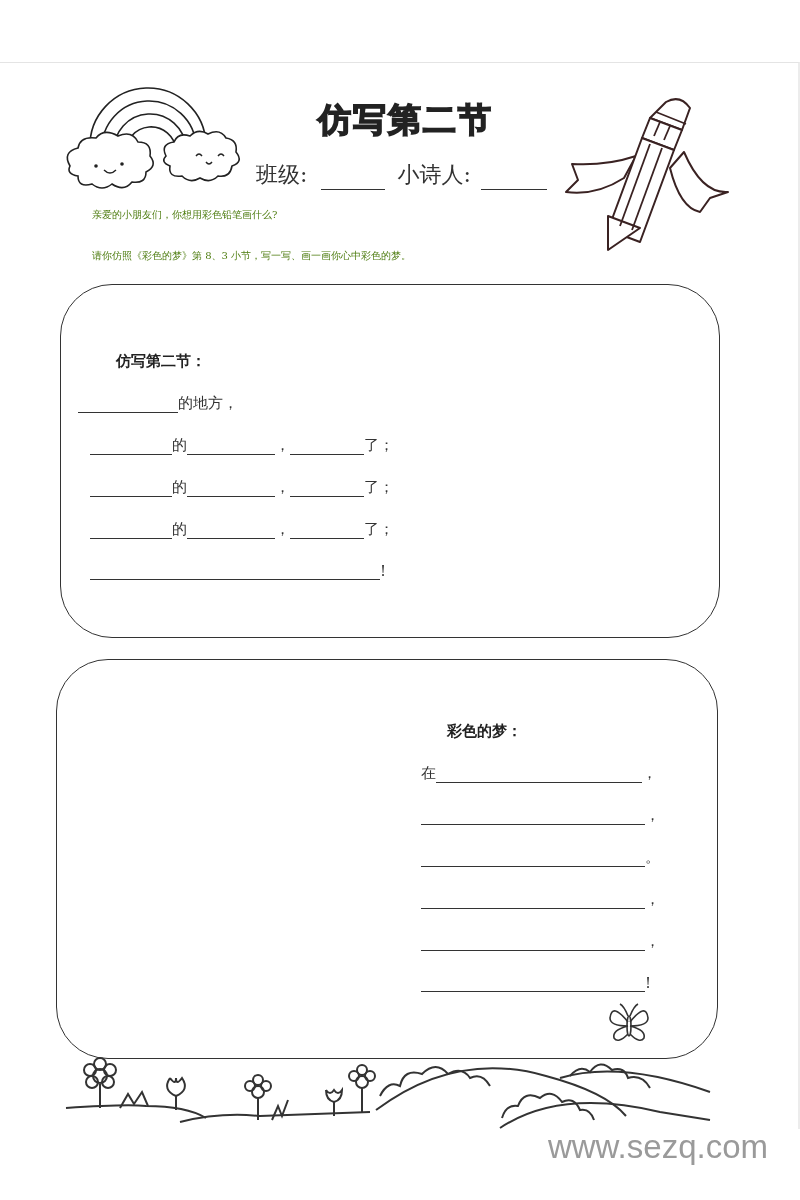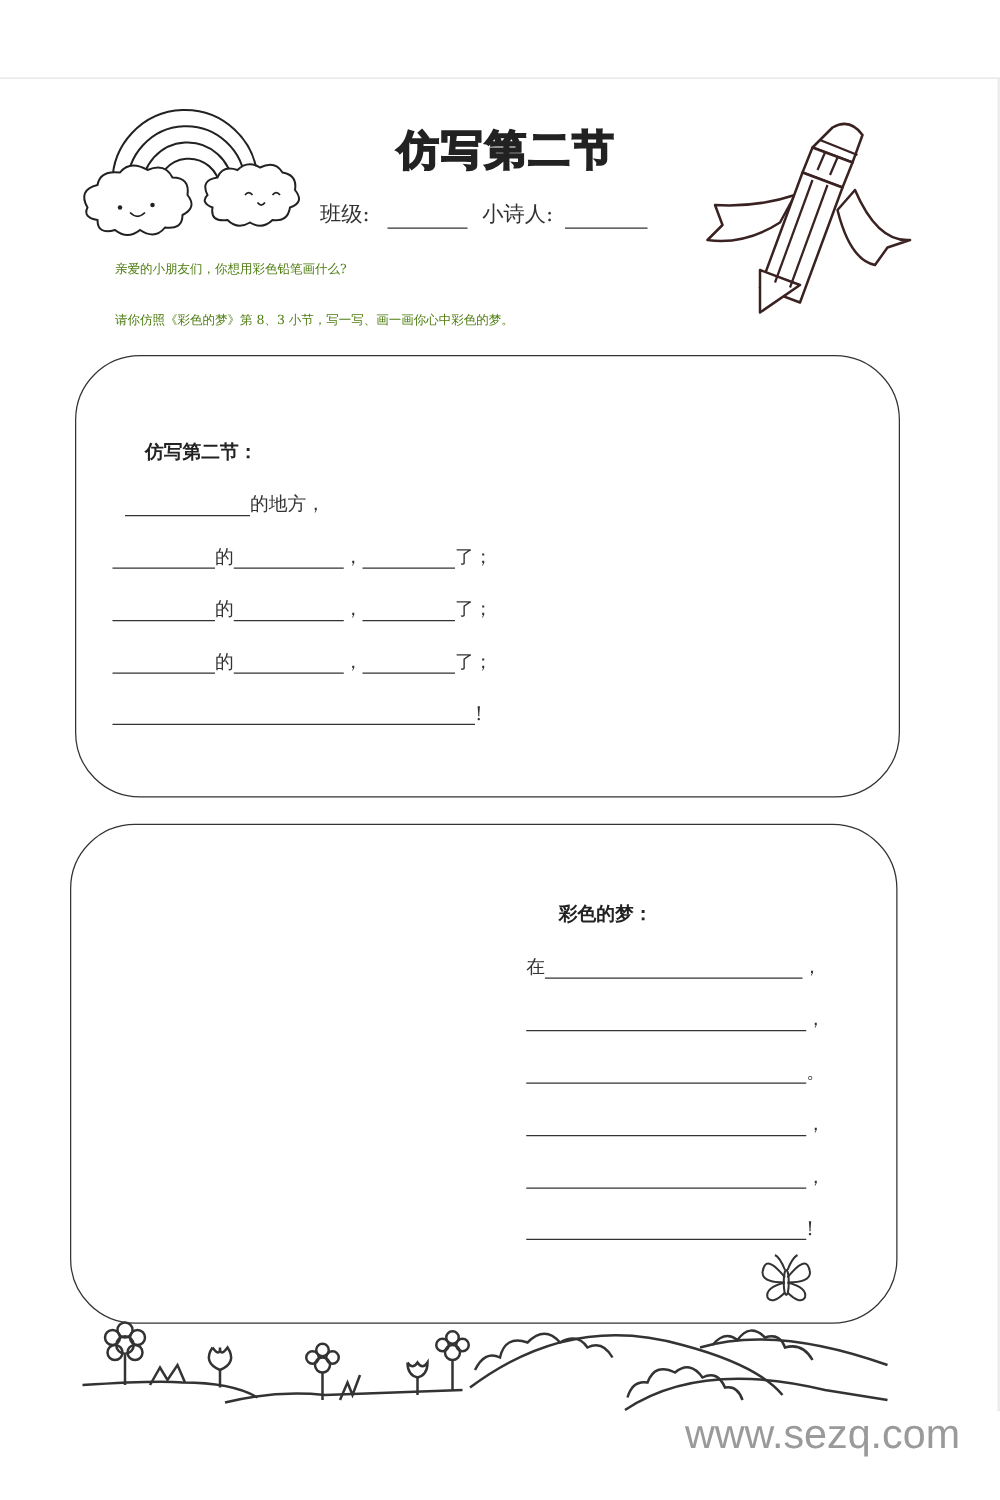--- a/index.html
+++ b/index.html
@@ -1,21 +1,21 @@
 <!DOCTYPE html>
 <html><head>
 <meta charset="utf-8">
 <style>
   html,body{margin:0;padding:0;background:#fff;}
   body{width:800px;height:1200px;position:relative;overflow:hidden;font-family:"DejaVu Serif","Liberation Serif",serif;color:#222;}
   .sheet{position:absolute;left:0;top:62px;width:798px;height:1066px;border-top:1px solid #e4e4e4;border-right:2px solid #ececec;}
   .abs{position:absolute;}
   .title{left:318px;top:98px;font-family:"DejaVu Sans","Liberation Sans",sans-serif;font-weight:bold;font-size:33px;letter-spacing:2px;color:#fff;
     -webkit-text-stroke:1.6px #222;text-shadow:0 0 0 #222;}
-  .meta{top:160px;left:256px;font-size:17px;color:#333;display:flex;align-items:flex-end;}
+  .meta{top:160px;left:256px;font-size:22px;color:#333;display:flex;align-items:flex-end;}
   .blank{display:inline-block;border-bottom:1.5px solid #333;height:18px;}
   .intro{left:92px;font-size:10px;color:#4d7c0f;}
   .box{position:absolute;border:1.6px solid #333;border-radius:52px;background:#fff;}
   .box1{left:60px;top:284px;width:658px;height:352px;}
   .box2{left:56px;top:659px;width:660px;height:398px;}
   .sec-title{font-family:"DejaVu Sans","Liberation Sans",sans-serif;font-weight:bold;font-size:15px;color:#222;margin-left:26px;}
   .line{position:absolute;display:flex;align-items:flex-end;font-size:15px;color:#333;}
   .u{display:inline-block;border-bottom:1.4px solid #333;height:16px;}
   .watermark{right:32px;top:1128px;font-family:"Liberation Sans","DejaVu Sans",sans-serif;font-size:33px;color:#9a9a9a;}
 </style>
@@ -73,21 +73,21 @@
       <path d="M106 54 l-30 82"></path>
   </g>
 </svg>
 
 <div class="abs intro" style="top:208px">亲爱的小朋友们，你想用彩色铅笔画什么?</div>
 <div class="abs intro" style="top:249px">请你仿照《彩色的梦》第 8、3 小节，写一写、画一画你心中彩色的梦。</div>
 
 <div class="box box1"></div>
 <div class="abs sec-title" style="left:90px;top:352px">仿写第二节：</div>
 
-<div class="line" style="left:100px;top:394px">
+<div class="line" style="left:78px;top:394px">
   <span class="u" style="width:100px"></span>
   <span>的地方，</span>
 </div>
 
 <div class="line" style="left:90px;top:436px">
   <span class="u" style="width:82px"></span>
   <span>的</span>
   <span class="u" style="width:88px"></span>
   <span>，</span>
   <span class="u" style="width:74px"></span>

